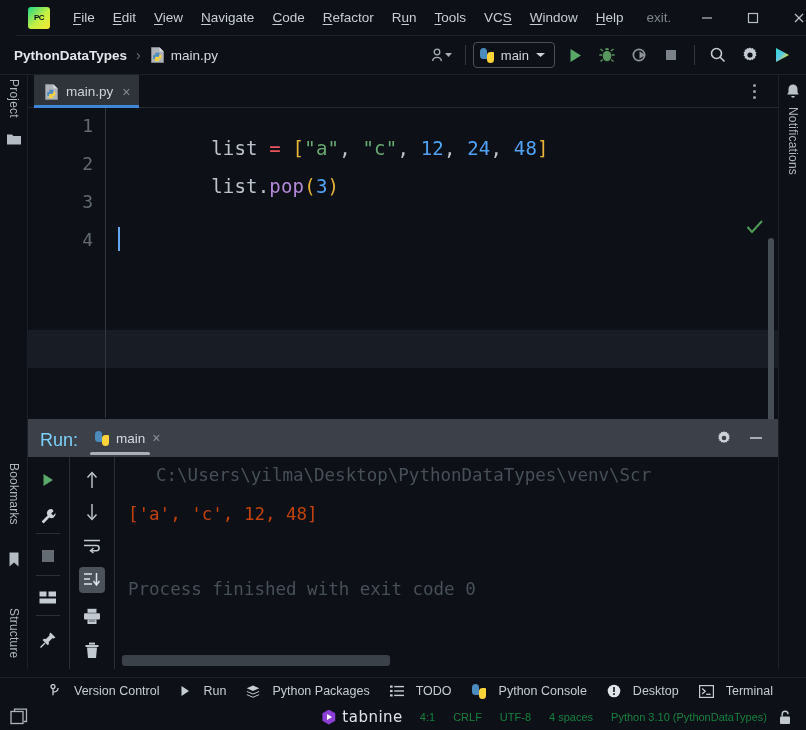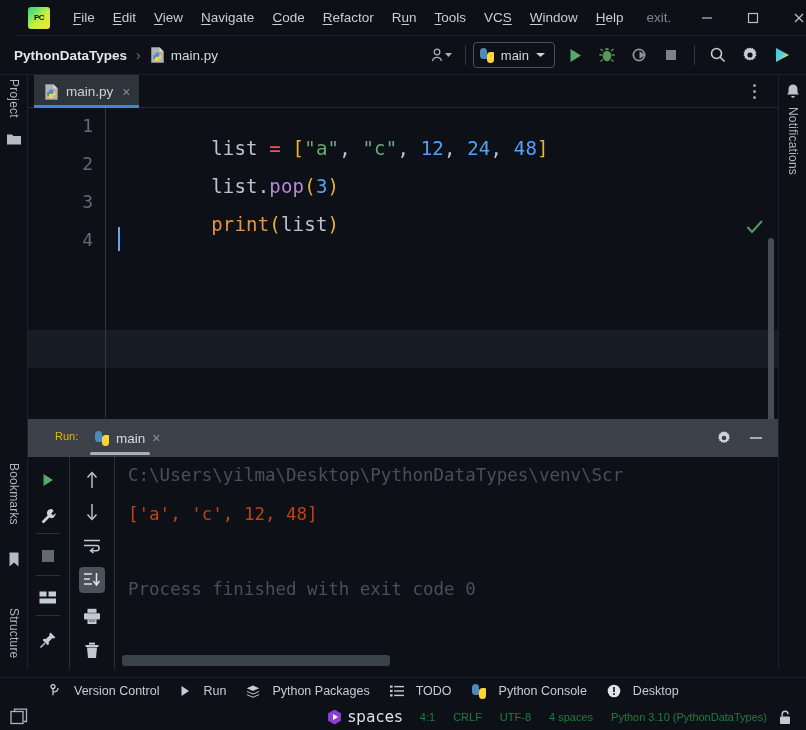--- a/index.html
+++ b/index.html
@@ -153,21 +153,21 @@
 
   
   .runpanel {
     position: absolute; left: 28px; top: 419px; width: 750px; height: 250px;
     background: #0d1117;
   }
   .run-header {
     position: absolute; left: 0; top: 0; width: 750px; height: 38px;
     background: #3c4149;
   }
-  .run-label { position: absolute; left: 27px; top: 11px; color: #eab308; font-size: 11px; }
+  .run-label { position: absolute; left: 12px; top: 11px; color: #7dd3fc; font-size: 18px; }
   .run-tab {
     position: absolute; left: 58px; top: 0; height: 38px; display: flex; align-items: center;
     gap: 7px; padding: 0 8px;
   }
   .run-tab::after {
     content: ""; position: absolute; left: 4px; bottom: 2px; right: 18px; height: 3px;
     background: #a9b0b8; border-radius: 2px;
   }
   .run-tab-label { color: #d5dae0; font-size: 13.5px; }
   .run-tab-close { color: #8c939b; font-size: 14px; line-height: 1; }
@@ -442,23 +442,20 @@
       <div class="lnum" style="top:121px;">4</div>
     </div>
 
     <div class="codearea">
       <div class="codeline" style="top:7px;">
         <span class="t-def">list</span><span class="t-def"> </span><span class="t-op">=</span><span class="t-def"> </span><span class="t-brk">[</span><span class="t-str">"a"</span><span class="t-def">, </span><span class="t-str">"c"</span><span class="t-def">, </span><span class="t-num">12</span><span class="t-def">, </span><span class="t-num">24</span><span class="t-def">, </span><span class="t-num">48</span><span class="t-brk">]</span>
       </div>
       <div class="codeline" style="top:45px;">
         <span class="t-def">list</span><span class="t-def">.</span><span class="t-fn">pop</span><span class="t-par">(</span><span class="t-num">3</span><span class="t-par">)</span>
       </div>
-      <div class="codeline" style="top:83px;">
-        <span class="t-kw">print</span><span class="t-par">(</span><span class="t-def">list</span><span class="t-par">)</span>
-      </div>
       <div class="caret" style="left:11px; top:119px;"></div>
     </div>
 
     <div class="check">
       <svg width="18" height="16" viewBox="0 0 18 16">
         <path d="M1.5 8 L6 13 L16 2" fill="none" stroke="#4f9d56" stroke-width="2"></path>
       </svg>
     </div>
     <div class="vscroll"></div>
   </div>
@@ -562,21 +559,21 @@
         </div>
         <div class="side-btn" style="top:180px;">
           <svg width="16" height="17" viewBox="0 0 16 17">
             <rect x="5" y="0.6" width="6" height="2" fill="#c3c9d0"></rect>
             <rect x="1.5" y="3" width="13" height="2" fill="#c3c9d0"></rect>
             <path d="M3 5.6 h10 l-1 10.4 h-8 z" fill="#c3c9d0"></path>
           </svg>
         </div>
       </div>
 
-      <div class="cline cdim" style="top:8px;">C:\Users\yilma\Desktop\PythonDataTypes\venv\Scr</div>
+      <div class="cline cdim" style="top:8px;margin-left:28px;">C:\Users\yilma\Desktop\PythonDataTypes\venv\Scr</div>
       <div class="cline cout" style="top:47px;">['a', 'c', 12, 48]</div>
       <div class="cline cdim" style="top:122px;">Process finished with exit code 0</div>
     </div>
 
     <div class="hscroll" style="position:absolute; left:94px; top:236px; width:268px; height:11px;"></div>
   </div>
 
   <div class="twbar">
     <div style="width:40px"></div>
     <div class="tw-item">
@@ -630,35 +627,45 @@
     <div class="tw-item">
       <span>
         <svg width="14" height="14" viewBox="0 0 14 14">
           <circle cx="7" cy="7" r="6.3" fill="#dfe4e9"></circle>
           <rect x="6.2" y="3" width="1.6" height="5" fill="#0d1117"></rect>
           <rect x="6.2" y="9.2" width="1.6" height="1.8" fill="#0d1117"></rect>
         </svg>
       </span>
       <span>Desktop</span>
     </div>
+    <div class="tw-item">
+      <span>
+        <svg width="15" height="13" viewBox="0 0 15 13">
+          <rect x="0.6" y="0.6" width="13.8" height="11.8" fill="none" stroke="#c6ccd3" stroke-width="1.2"></rect>
+          <path d="M3.2 3.4 L6.2 6.2 L3.2 9" fill="none" stroke="#c6ccd3" stroke-width="1.3"></path>
+          <line x1="7.2" y1="9.3" x2="11.6" y2="9.3" stroke="#c6ccd3" stroke-width="1.3"></line>
+        </svg>
+      </span>
+      <span>Terminal</span>
+    </div>
   </div>
 
   <div class="statusbar">
     <div class="sb-left">
       <span>
         <svg width="18" height="18" viewBox="0 0 18 18">
           <rect x="1" y="3.5" width="12" height="12" fill="none" stroke="#aeb4bb" stroke-width="1.3"></rect>
           <path d="M4.5 3.5 V1.2 H16.5 V13.5 H13.8" fill="none" stroke="#aeb4bb" stroke-width="1.3"></path>
         </svg>
       </span>
     </div>
     <div class="sb-right">
       <span class="tabnine">
         <span class="hex"></span>
-        <span class="tabnine-text">spaces</span>
+        <span class="tabnine-text">tabnine</span>
       </span>
       <span class="sb-item">4:1</span>
       <span class="sb-item">CRLF</span>
       <span class="sb-item">UTF-8</span>
       <span class="sb-item">4 spaces</span>
       <span class="sb-item">Python 3.10 (PythonDataTypes)</span>
       <span style="padding:0 6px 0 2px; display:flex; align-items:center;">
         <svg width="14" height="15" viewBox="0 0 14 15">
           <rect x="2" y="6.5" width="10" height="7.5" rx="1" fill="#c3c9d0"></rect>
           <path d="M4.2 6.5 V4.2 a2.9 2.9 0 0 1 5.8 0" fill="none" stroke="#c3c9d0" stroke-width="1.4"></path>

